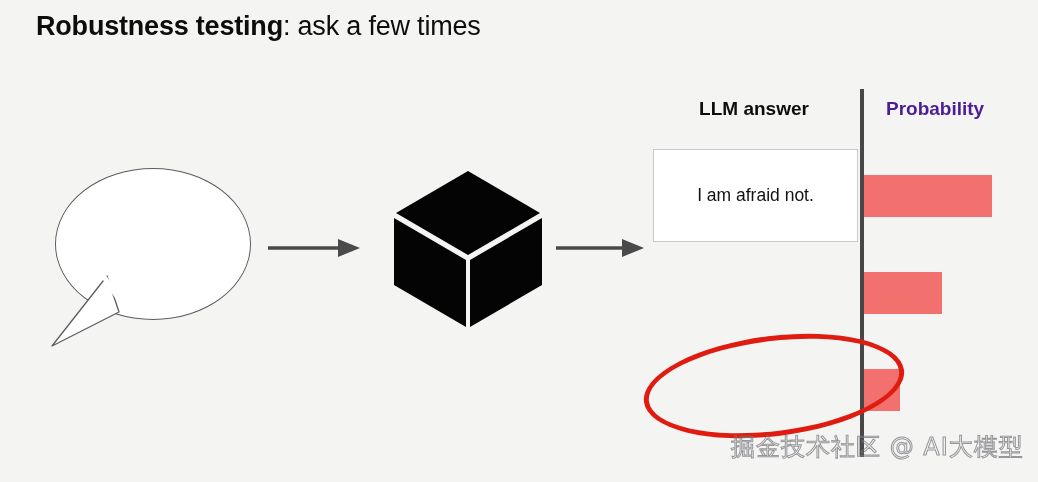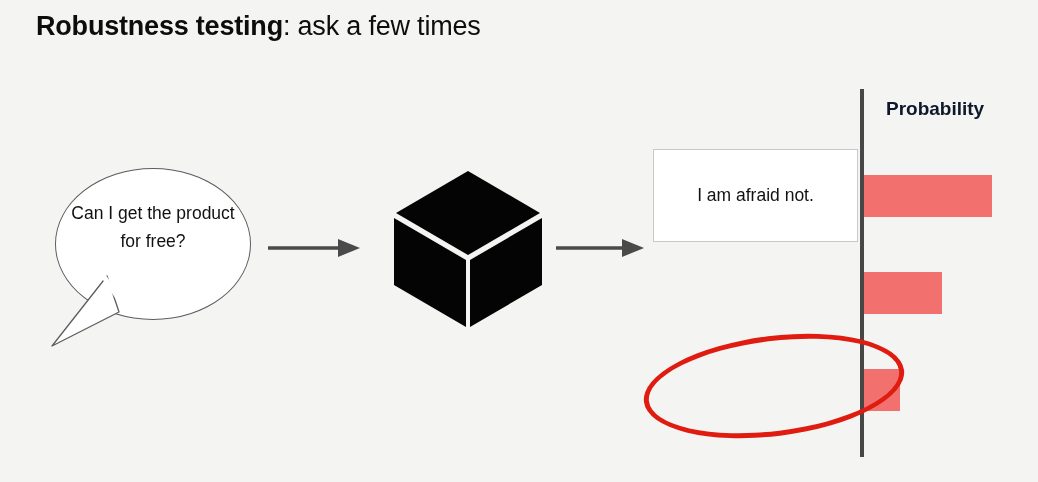--- a/index.html
+++ b/index.html
@@ -96,21 +96,21 @@
     font-size: 19px;
     font-weight: bold;
     color: #0d0d0d;
   }
   #col-head-prob {
     position: absolute;
     left: 886px;
     top: 98px;
     font-size: 19px;
     font-weight: bold;
-    color: #0f172a;
+    color: #4c1d95;
   }
 
   #axis-line {
     position: absolute;
     left: 860px;
     top: 89px;
     width: 4px;
     height: 368px;
     background: #474747;
   }
@@ -196,39 +196,39 @@
   <div id="title">
     <span class="strong">Robustness testing</span><span class="rest">: ask a few times</span>
   </div>
 
   <div id="bubble-wrap">
     <div id="bubble-oval"></div>
     <svg id="bubble-tail" viewBox="0 0 80 82">
       <polygon points="60,8 72,44 5,78" fill="#ffffff" stroke="#5d5d60" stroke-width="1.3" stroke-linejoin="round"></polygon>
       <path d="M 55,6 L 78,40" stroke="#ffffff" stroke-width="5"></path>
     </svg>
-    <div id="bubble-text">Can I get the product for free?</div>
   </div>
 
   <svg class="arrow" id="arrow-1" viewBox="0 0 92 24">
     <line x1="0" y1="12" x2="72" y2="12" stroke="#4a4a4a" stroke-width="3.4"></line>
     <polygon points="70,3 92,12 70,21" fill="#4a4a4a"></polygon>
   </svg>
 
   <svg id="cube" viewBox="0 0 150 160">
     <polygon points="75,2 147,44 75,86 3,44" fill="#040404"></polygon>
     <polygon points="1,49 73,91 73,158 1,116" fill="#040404"></polygon>
     <polygon points="149,49 77,91 77,158 149,116" fill="#040404"></polygon>
   </svg>
 
   <svg class="arrow" id="arrow-2" viewBox="0 0 88 24">
     <line x1="0" y1="12" x2="68" y2="12" stroke="#4a4a4a" stroke-width="3.4"></line>
     <polygon points="66,3 88,12 66,21" fill="#4a4a4a"></polygon>
   </svg>
 
+  <div id="col-head-answer">LLM answer</div>
   <div id="col-head-prob">Probability</div>
 
   <div id="axis-line" style="background: rgb(71, 71, 71);"></div>
 
   <div id="answer-col">
     <div class="answer-card">
       <span class="card-text">I am afraid not.</span>
     </div>
   </div>
 
@@ -239,14 +239,15 @@
     <div class="bar-slot">
       <div class="bar" style="width: 78.08px; background: rgb(242, 113, 111);"></div>
     </div>
     <div class="bar-slot">
       <div class="bar" style="width: 35.84px; background: rgb(242, 113, 111);"></div>
     </div>
   </div>
 
   <div id="highlight-ellipse" style="border-color: rgb(224, 27, 16);"></div>
 
+  <div id="watermark">掘金技术社区 @ AI大模型</div>
 
 </div>
 
 </body></html>

